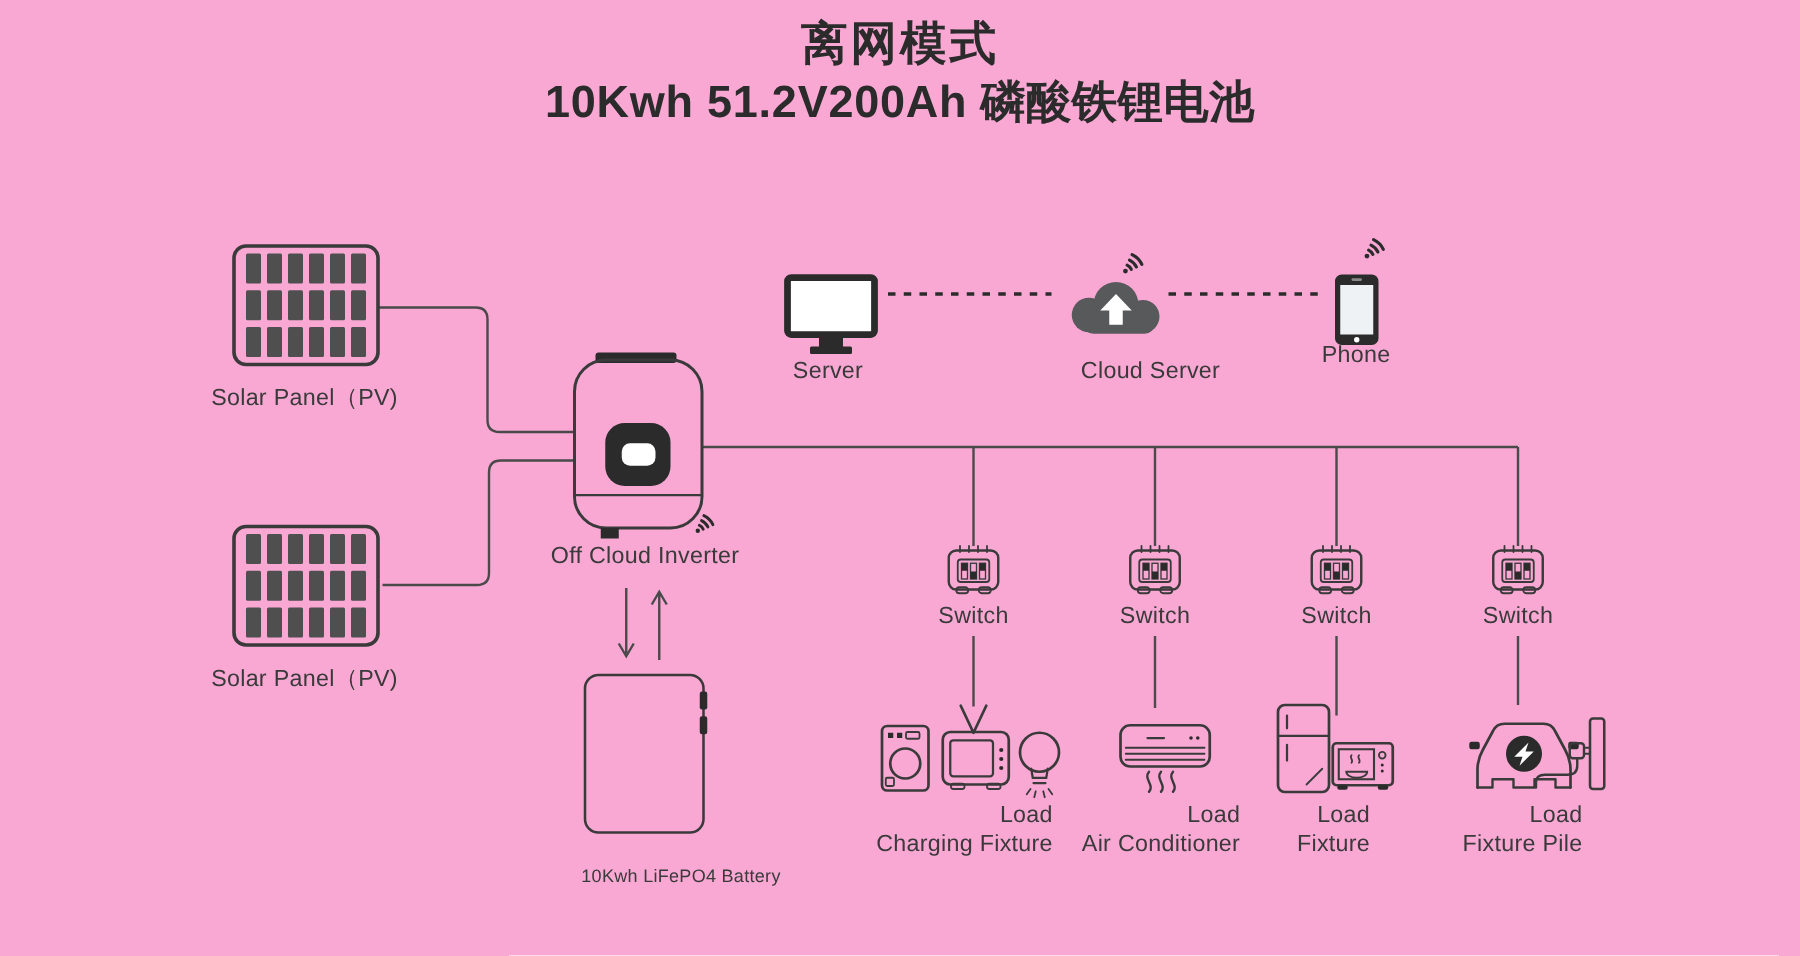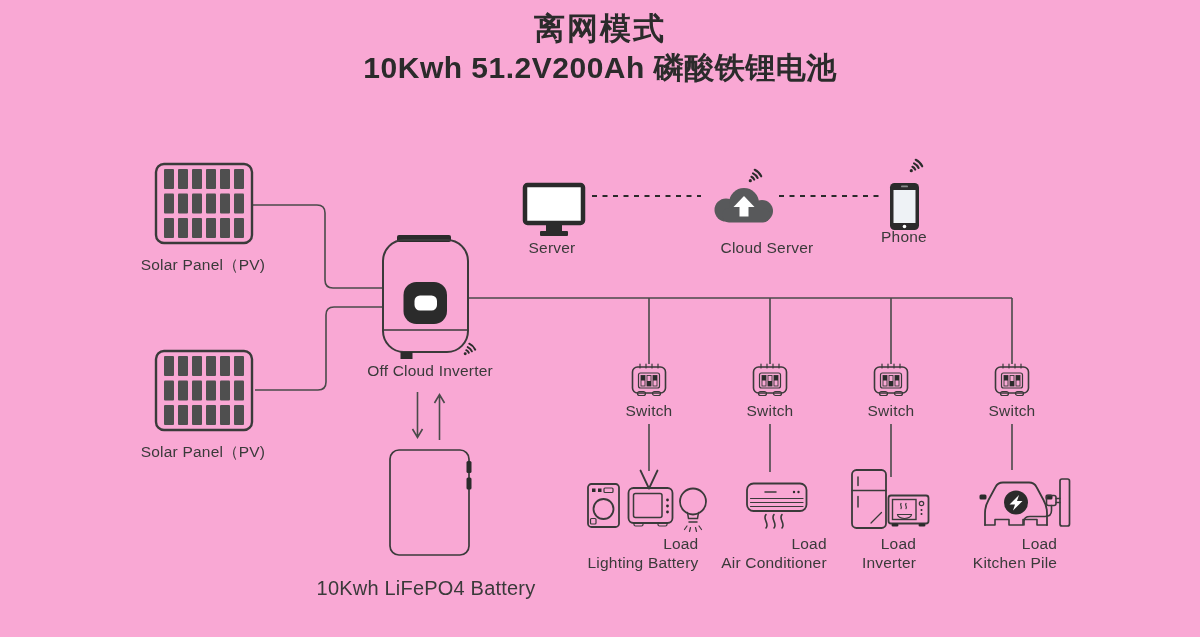--- a/index.html
+++ b/index.html
@@ -225,41 +225,41 @@
     </g>
   </svg>
 
   <div class="title1">离网模式</div>
   <div class="title2">10Kwh 51.2V200Ah 磷酸铁锂电池</div>
 
   <div class="lbl" style="left:203px;top:255px">Solar Panel（PV)</div>
   <div class="lbl" style="left:203px;top:442px">Solar Panel（PV)</div>
 
   <div class="lbl" style="left:430px;top:362px">Off Cloud Inverter</div>
-  <div class="lbl" style="left:426px;top:577px;font-size:20px">10Kwh LiFePO4 Battery</div>
+  <div class="lbl" style="left:454px;top:577px;font-size:12px">10Kwh LiFePO4 Battery</div>
 
   <div class="lbl" style="left:552px;top:239px">Server</div>
   <div class="lbl" style="left:767px;top:239px">Cloud Server</div>
   <div class="lbl" style="left:904px;top:228px">Phone</div>
 
   <div class="lbl" style="left:649px;top:402px">Switch</div>
   <div class="lbl" style="left:770px;top:402px">Switch</div>
   <div class="lbl" style="left:891px;top:402px">Switch</div>
   <div class="lbl" style="left:1012px;top:402px">Switch</div>
 
   <div class="lbl lbl2" style="left:643px;top:535px">
     <div>Load</div>
-    <div>Lighting Battery</div>
+    <div>Charging Fixture</div>
   </div>
   <div class="lbl lbl2" style="left:774px;top:535px">
     <div>Load</div>
     <div>Air Conditioner</div>
   </div>
   <div class="lbl lbl2" style="left:889px;top:535px">
     <div>Load</div>
-    <div>Inverter</div>
+    <div>Fixture</div>
   </div>
   <div class="lbl lbl2" style="left:1015px;top:535px">
     <div>Load</div>
-    <div>Kitchen Pile</div>
+    <div>Fixture Pile</div>
   </div>
 
 </div>
 
 </body></html>

